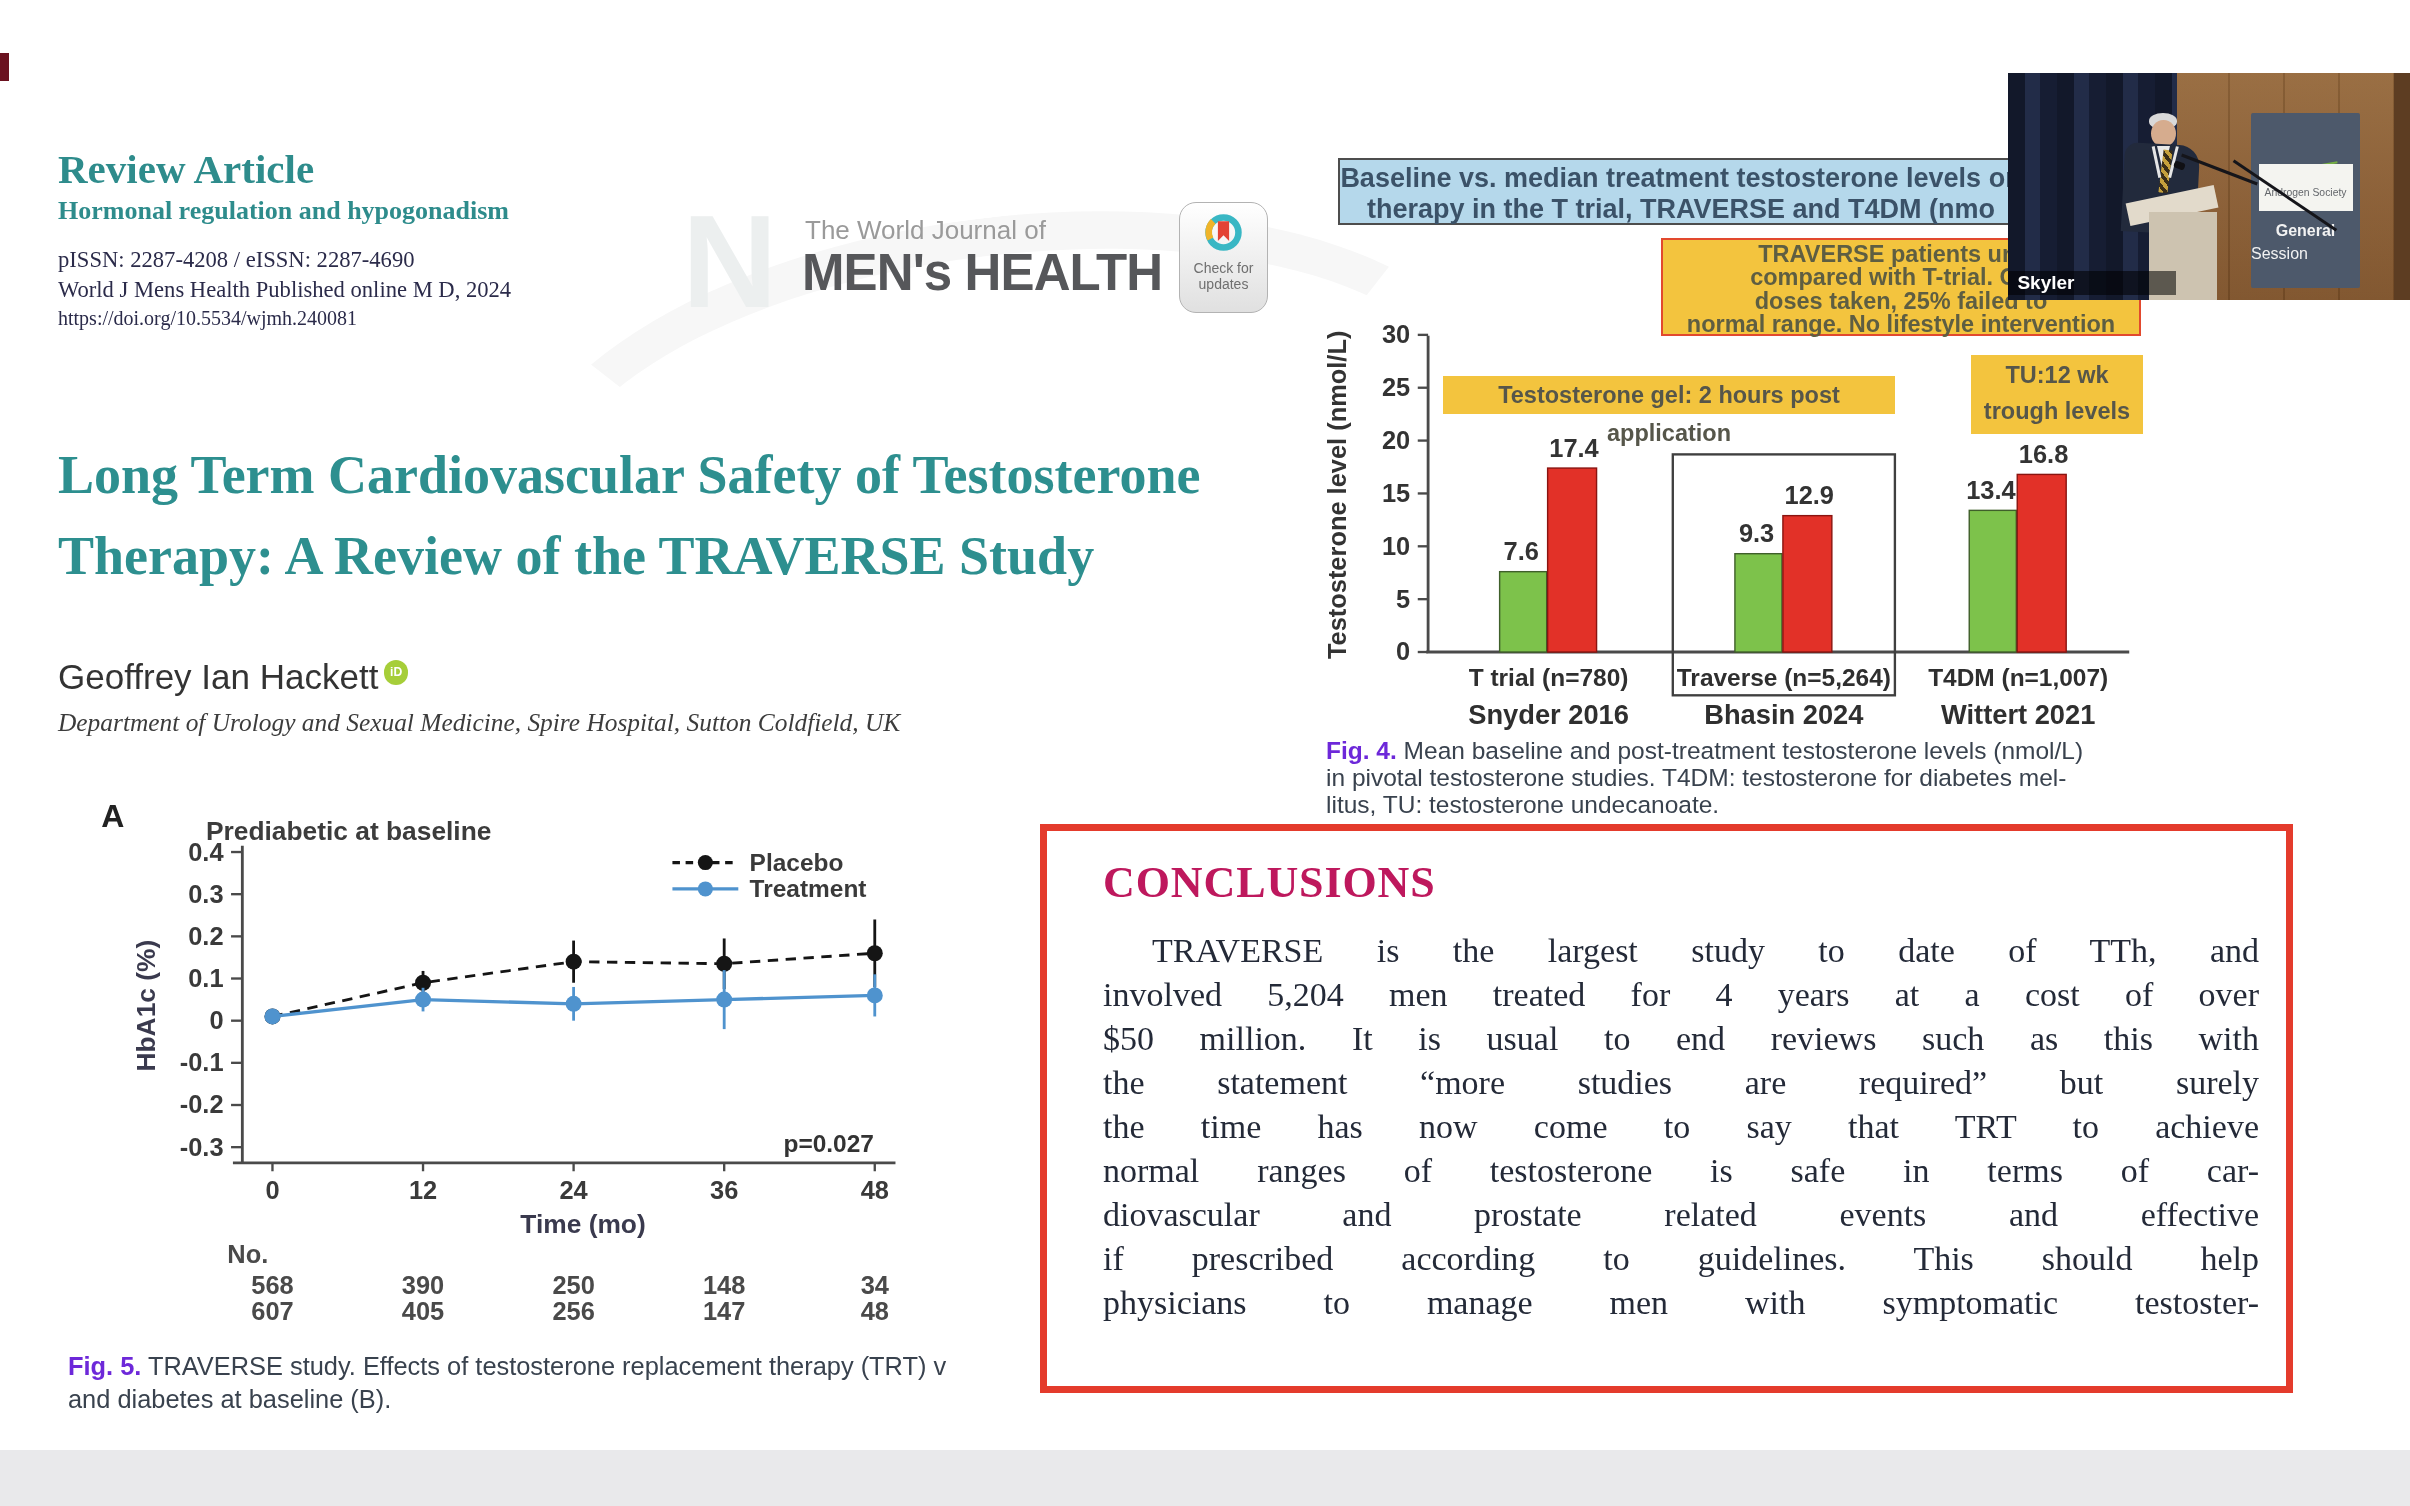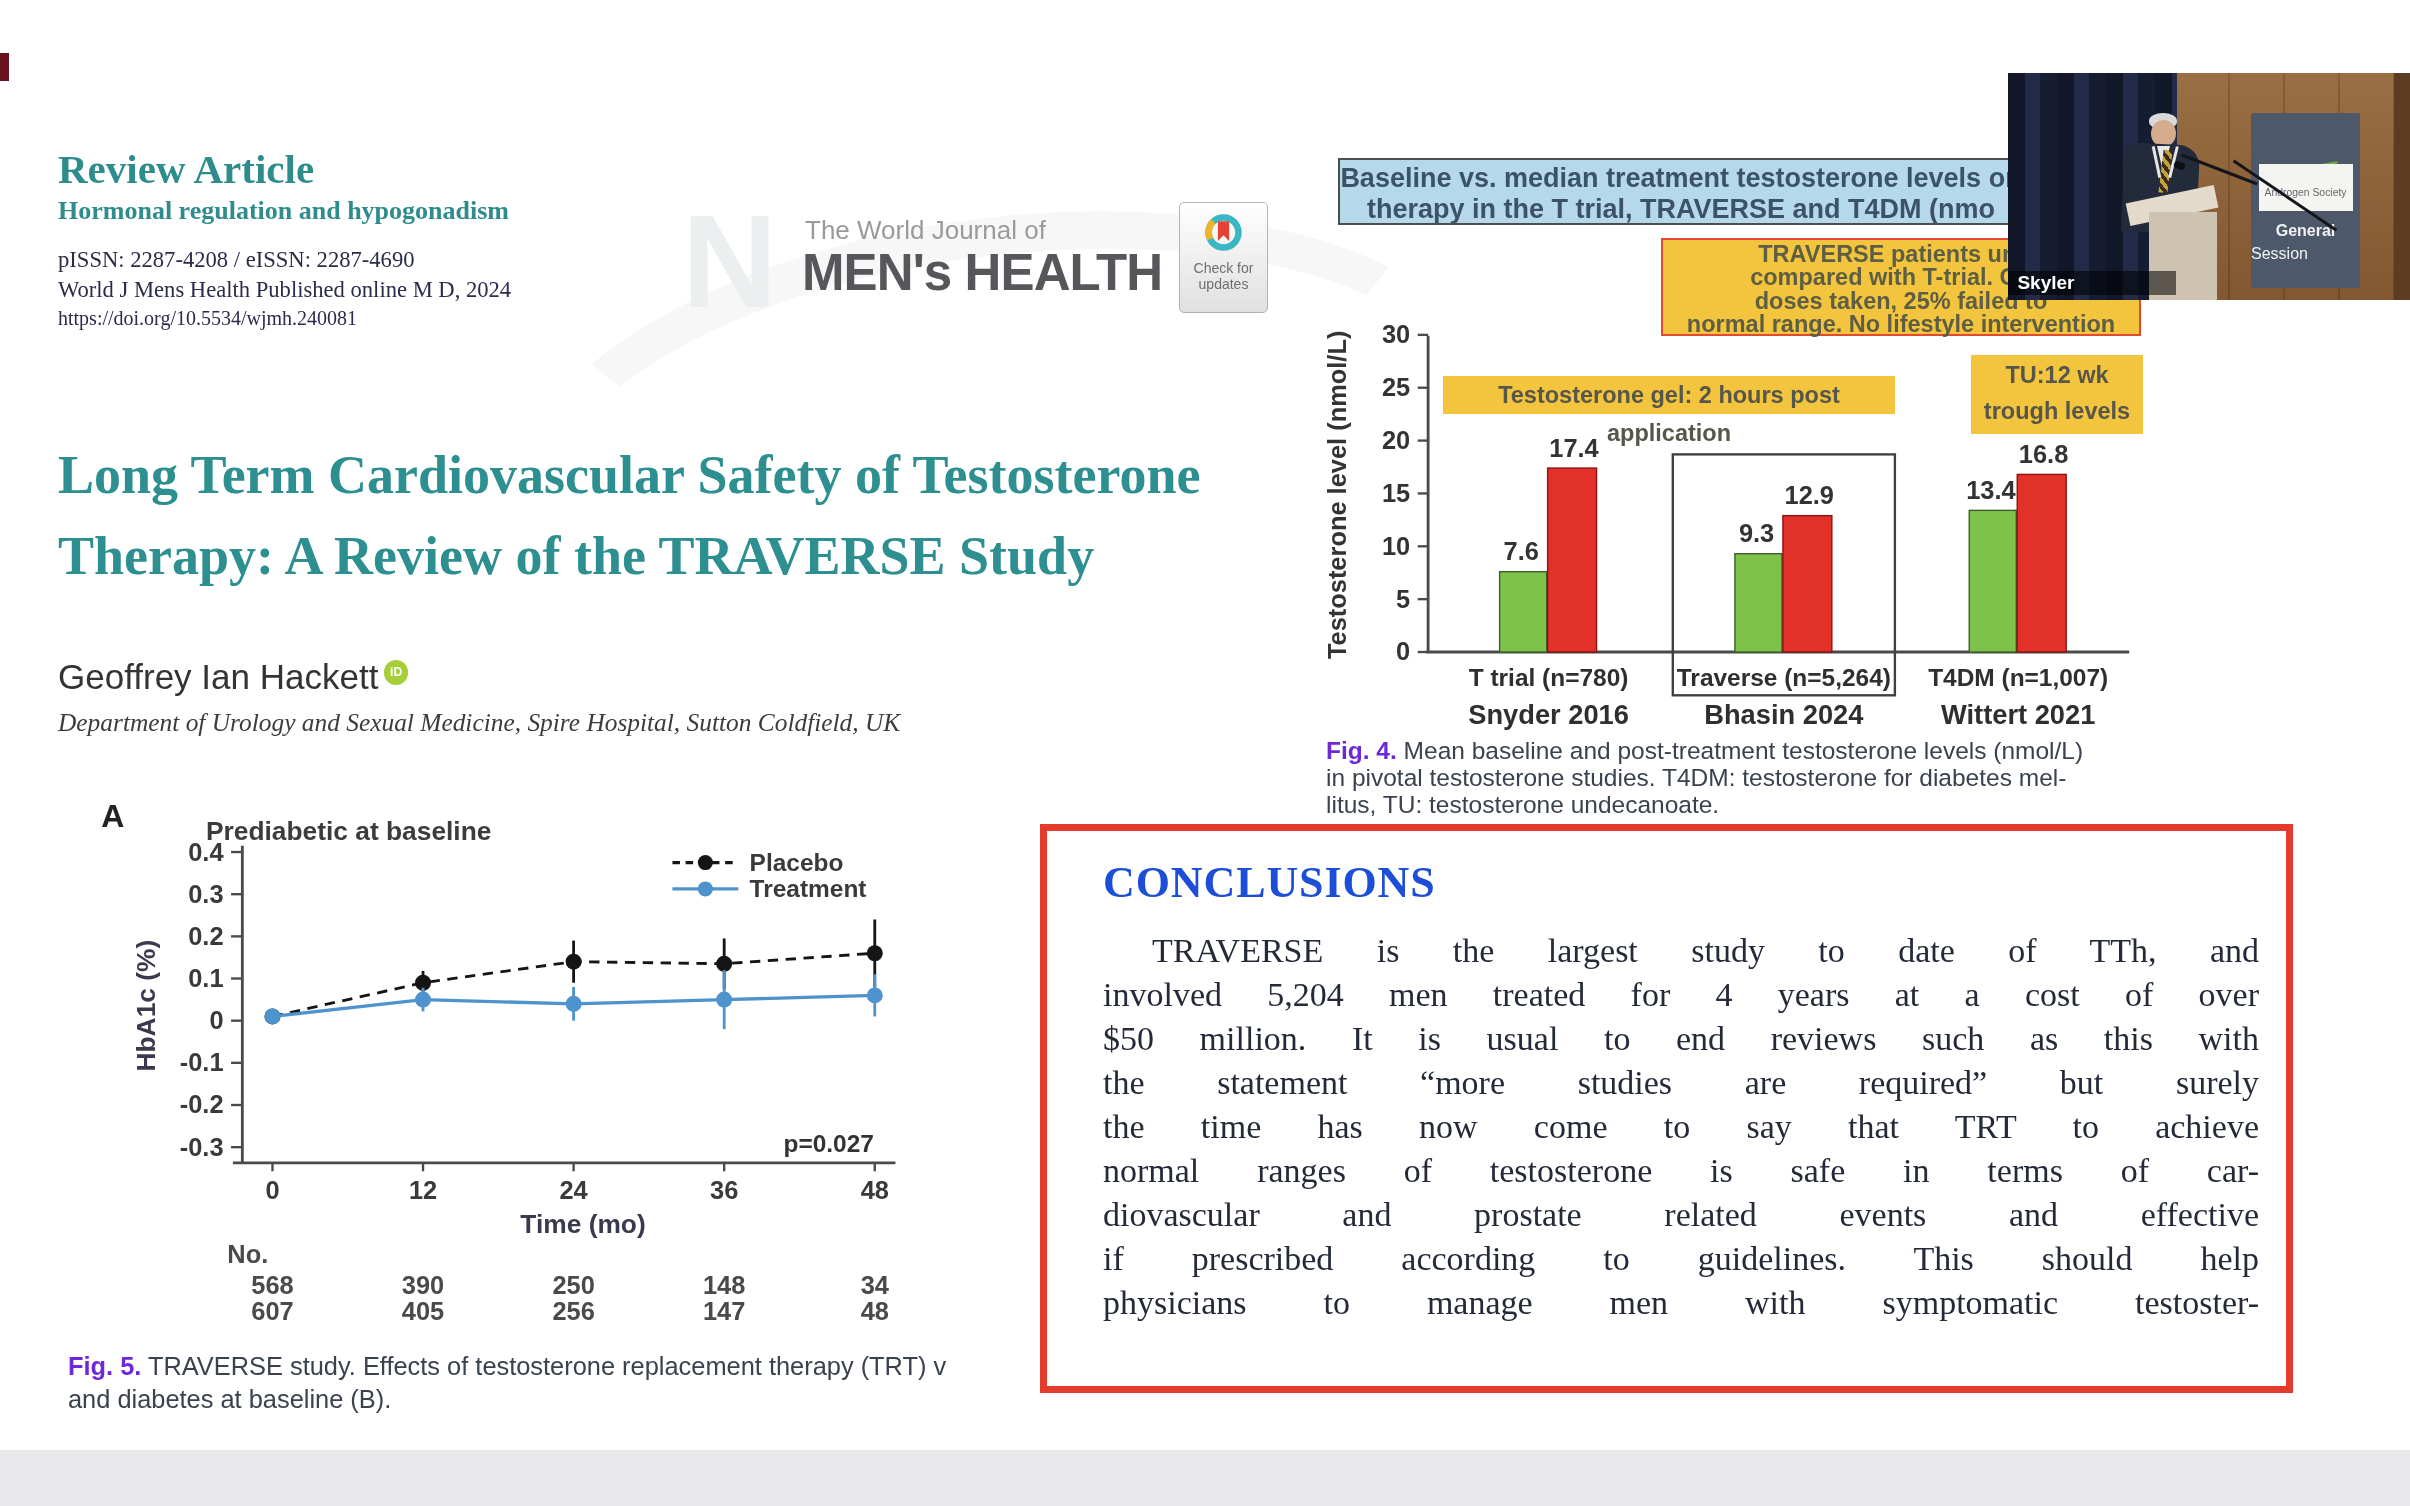--- a/index.html
+++ b/index.html
@@ -11,21 +11,21 @@
   .review-article{left:58px;top:130px;font-size:41px;font-weight:700;color:#2e8c8c;margin-top:15px;}
   .section-line{left:58px;top:196px;font-size:26px;font-weight:700;color:#2e8c8c;}
   .issn{left:58px;top:247px;font-size:22.6px;color:#2b2b4a;}
   .pubinfo{left:58px;top:277px;font-size:22.6px;color:#2b2b4a;}
   .doi{left:58px;top:307px;font-size:20px;color:#2b2b4a;text-decoration:none;}
   .wm-n{left:682px;top:186px;font-size:132px;font-weight:700;color:#ecefef;z-index:0;}
   .swoosh{left:508px;top:217px;width:923px;height:405px;border:38px solid transparent;
           border-top:38px solid #f7f7f7;border-radius:50%;transform:rotate(-7deg);z-index:0;}
   .j-top{left:805px;top:215px;font-size:26px;color:#9a9a9a;z-index:1;}
   .j-name{left:802px;top:243px;font-size:51px;font-weight:700;color:#56575a;z-index:1;letter-spacing:-0.9px;}
-  .badge{left:1179px;top:202px;width:87px;height:109px;border:0.9px solid #b3b3b3;border-radius:5px;
+  .badge{left:1179px;top:202px;width:87px;height:109px;border:0.9px solid #b3b3b3;border-radius:17px;
          background:linear-gradient(180deg,#ffffff,#e0e0e0);text-align:center;z-index:1;}
   .badge-txt{font-size:14px;color:#6f6f6f;line-height:16px;margin-top:3.8px;}
   
   .title{left:58px;top:435px;font-size:54px;font-weight:700;color:#2d8f8f;line-height:81px;width:1205px;}
   .author{left:58px;top:657px;font-size:35px;color:#333;}
   .orcid{display:inline-block;width:24.5px;height:24.5px;border-radius:50%;background:#a6ce39;color:#fff;
          font-size:12.2px;font-weight:700;text-align:center;line-height:24.5px;vertical-align:super;margin-left:5.6px;}
   .affil{left:58px;top:708px;font-size:25.4px;font-style:italic;color:#3c3c3c;}
   
   #fig5-svg{left:56px;top:791px;z-index:1;}
@@ -38,21 +38,21 @@
   .orange-box{left:1661px;top:238px;width:476px;height:91px;background:#f3c43e;border:2.8px solid #e2492e;
               text-align:center;font-size:23.5px;font-weight:700;color:#5e5e42;line-height:23.5px;padding-top:2.8px;z-index:1;}
   #fig4-svg{left:1318px;top:311px;z-index:1;}
   .gel-note{left:1443px;top:376px;width:452px;height:38px;background:#f3c43e;text-align:center;
             font-size:23.5px;font-weight:700;color:#56564a;line-height:38px;z-index:2;}
   .tu-note{left:1971px;top:355px;width:172px;height:77px;background:#f3c43e;text-align:center;
            font-size:23.5px;font-weight:700;color:#56564a;line-height:36px;padding-top:1.9px;z-index:2;}
   .fig4-cap{left:1326px;top:737px;width:866px;font-size:24.5px;line-height:27px;color:#39424e;z-index:1;}
   
   .concl{left:1040px;top:824px;width:1239px;height:555px;background:#fff;border:7.5px solid #e43b2c;z-index:3;}
-  .concl-head{position:absolute;left:56px;top:26px;font-size:44px;font-weight:700;color:#1d4ed8;
+  .concl-head{position:absolute;left:56px;top:26px;font-size:44px;font-weight:700;color:#be185d;
               letter-spacing:0.9px;font-family:"Liberation Serif",serif;}
   .concl-body{position:absolute;left:56px;top:98px;width:1156px;font-family:"Liberation Serif",serif;
               font-size:34px;color:#242a38;line-height:44px;}
   .c-line{text-align:justify;text-align-last:justify;}
   .c-line.first{padding-left:49px;}
   .c-line.last{text-align-last:left;}
   
   .video{left:2008px;top:73px;width:402px;height:227px;overflow:hidden;z-index:10;
          background:linear-gradient(180deg,#96693c,#7d5129);}
   .wood{position:absolute;inset:0;background:repeating-linear-gradient(90deg,rgba(0,0,0,0.10) 0 1.9px,rgba(255,255,255,0.04) 1.9px 55px);}

